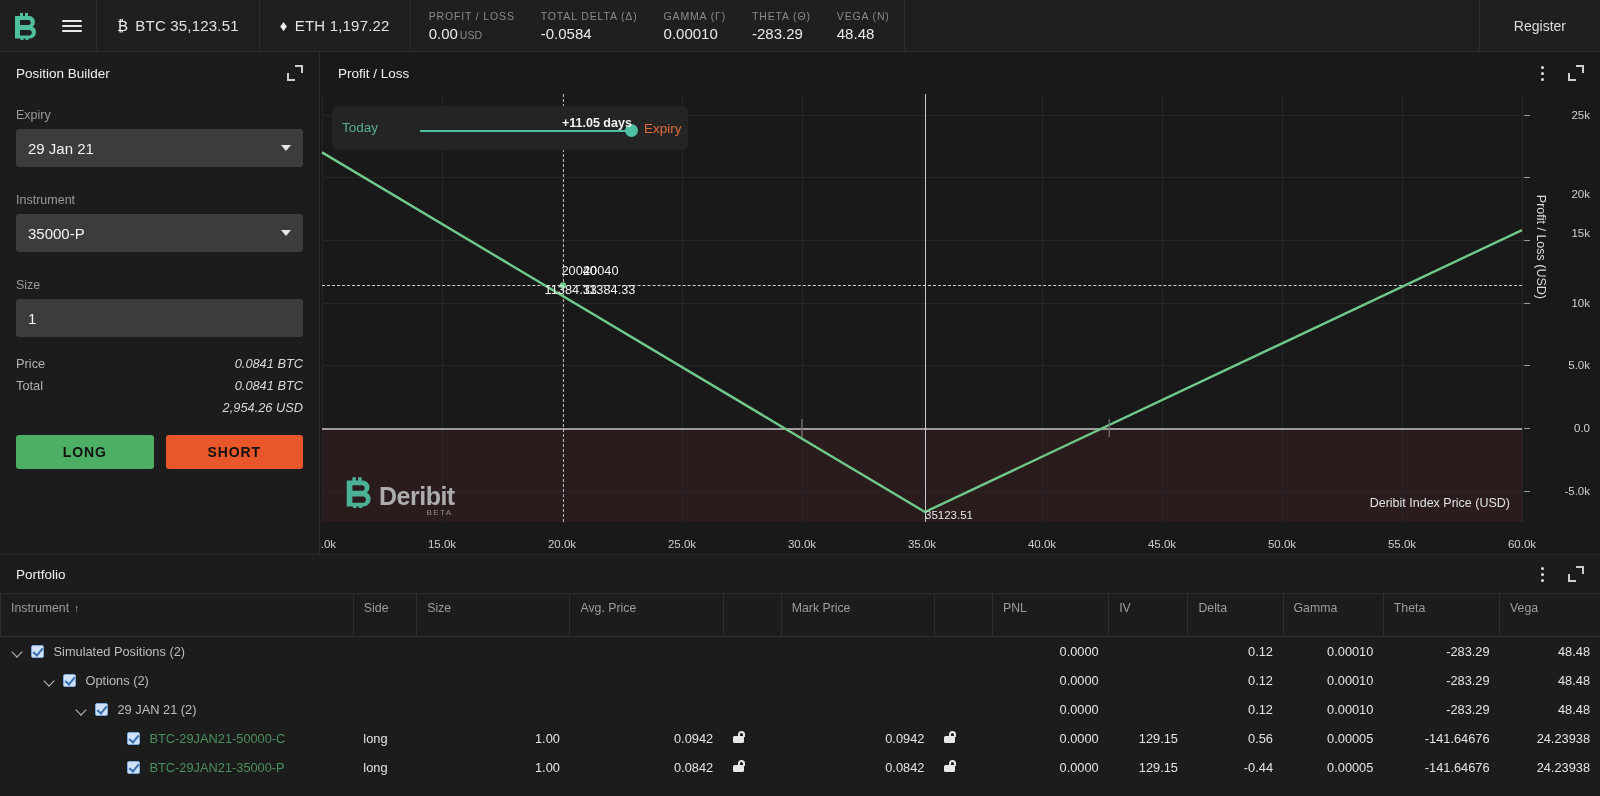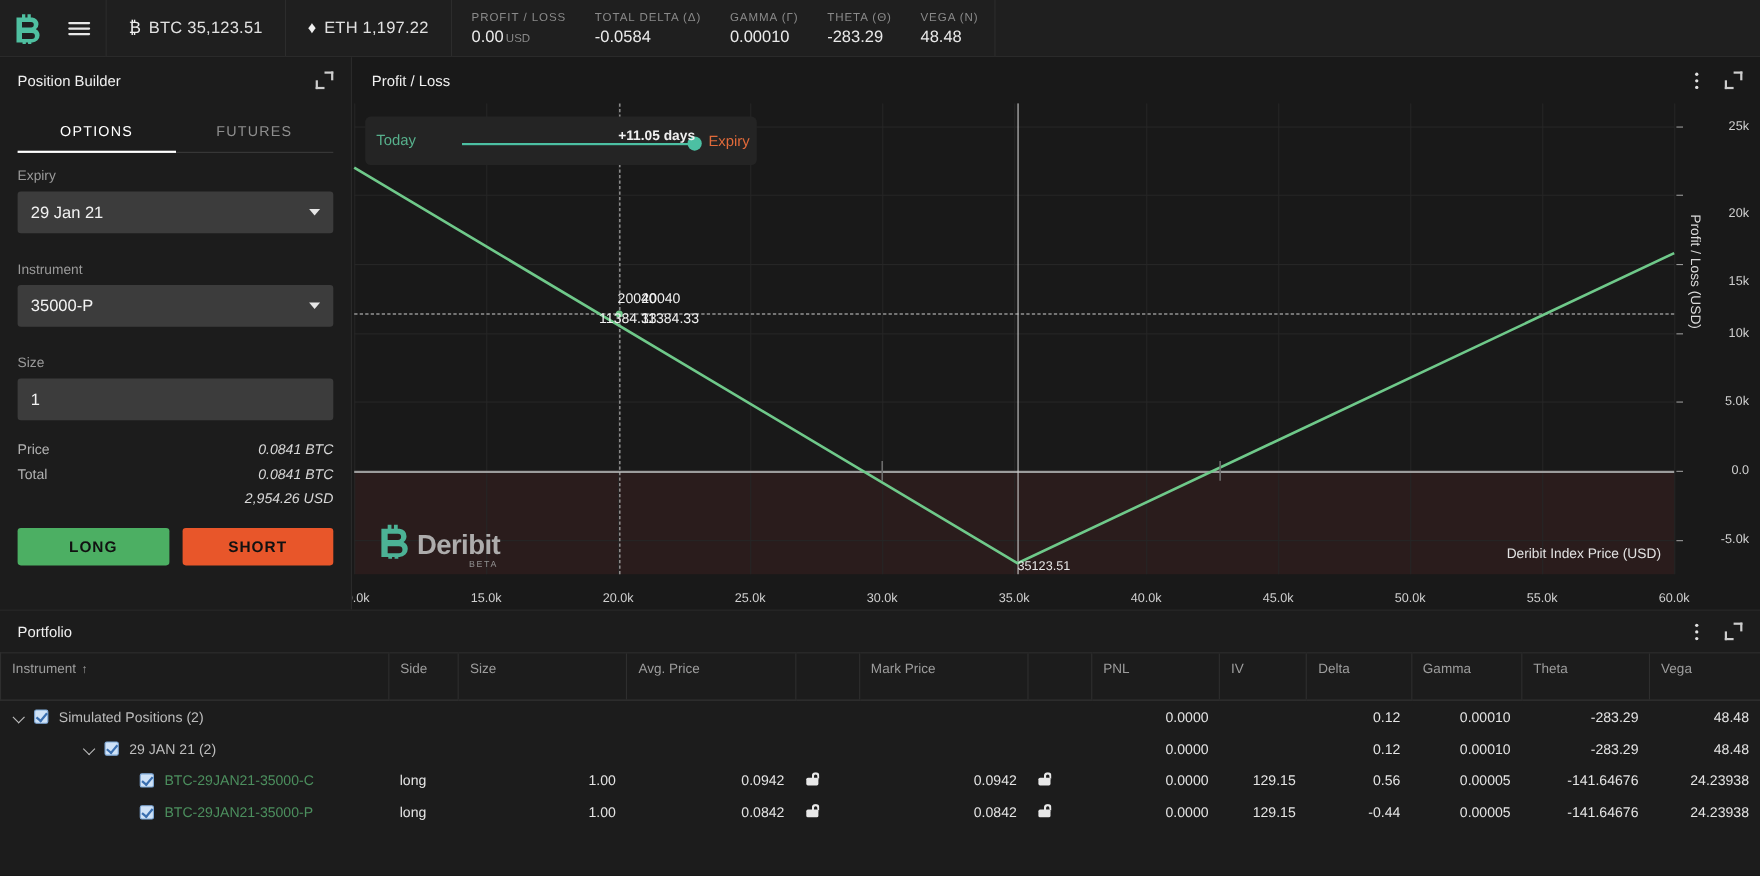--- a/index.html
+++ b/index.html
@@ -219,35 +219,32 @@
       <div class="greek">
         <div class="lbl">THETA (θ)</div>
         <div class="val">-283.29</div>
       </div>
       <div class="greek">
         <div class="lbl">VEGA (N)</div>
         <div class="val">48.48</div>
       </div>
     </div>
     <div class="tb-spacer"></div>
+    <div class="tb-auth">Register</div>
   </div>
 
   <div class="body-row">
 
     <div class="pbuilder">
       <div class="panel-head">
         <div class="ttl">Position Builder</div>
         <div class="ico-expand">
             <i class="a"></i>
             <i class="b"></i>
           </div>
-      </div>
-      <div class="tabs">
-        <div class="tab on">OPTIONS</div>
-        <div class="tab">FUTURES</div>
       </div>
       <div class="fgroup">
         <div class="flabel">Expiry</div>
         <div class="fselect">
           <span class="v">29 Jan 21</span>
           <span class="caret"></span>
         </div>
       </div>
       <div class="fgroup" style="padding-top:26px">
         <div class="flabel">Instrument</div>
@@ -368,21 +365,21 @@
             <div class="xtick" style="left: 842px;">45.0k</div>
             <div class="xtick" style="left: 962px;">50.0k</div>
             <div class="xtick" style="left: 1082px;">55.0k</div>
             <div class="xtick" style="left: 1202px;">60.0k</div>
           </div>
         <div id="yticks">
             <div class="ytick" style="top: 20.7941px;">25k</div>
             <div class="ytick-tickmark" style="top: 20.7941px;"></div>
             <div class="ytick" style="top: 100px;">20k</div>
             <div class="ytick-tickmark" style="top: 83.4412px;"></div>
-            <div class="ytick" style="top: 162px;">15k</div>
+            <div class="ytick" style="top: 139px;">15k</div>
             <div class="ytick-tickmark" style="top: 146.088px;"></div>
             <div class="ytick" style="top: 208.735px;">10k</div>
             <div class="ytick-tickmark" style="top: 208.735px;"></div>
             <div class="ytick" style="top: 271.382px;">5.0k</div>
             <div class="ytick-tickmark" style="top: 271.382px;"></div>
             <div class="ytick" style="top: 334.029px;">0.0</div>
             <div class="ytick-tickmark" style="top: 334.029px;"></div>
             <div class="ytick" style="top: 396.676px;">-5.0k</div>
             <div class="ytick-tickmark" style="top: 396.676px;"></div>
           </div>
@@ -453,20 +450,41 @@
             <td></td>
             <td class="num">0.0000</td>
             <td class="num"></td>
             <td class="num">0.12</td>
             <td class="num">0.00010</td>
             <td class="num">-283.29</td>
             <td class="num">48.48</td>
           </tr>
           <tr>
             <td class="instr">
+              <span class="tree" style="padding-left:32px">
+                <span class="chev"></span>
+                <span class="cbx"></span>
+                <span class="grp-lbl">Options (2)</span>
+              </span>
+            </td>
+            <td></td>
+            <td class="num"></td>
+            <td class="num"></td>
+            <td></td>
+            <td class="num"></td>
+            <td></td>
+            <td class="num">0.0000</td>
+            <td class="num"></td>
+            <td class="num">0.12</td>
+            <td class="num">0.00010</td>
+            <td class="num">-283.29</td>
+            <td class="num">48.48</td>
+          </tr>
+          <tr>
+            <td class="instr">
               <span class="tree" style="padding-left:64px">
                 <span class="chev"></span>
                 <span class="cbx"></span>
                 <span class="grp-lbl">29 JAN 21 (2)</span>
               </span>
             </td>
             <td></td>
             <td class="num"></td>
             <td class="num"></td>
             <td></td>
@@ -477,21 +495,21 @@
             <td class="num">0.12</td>
             <td class="num">0.00010</td>
             <td class="num">-283.29</td>
             <td class="num">48.48</td>
           </tr>
           <tr>
             <td class="instr">
               <span class="tree" style="padding-left:96px">
                 <span class="chev none"></span>
                 <span class="cbx"></span>
-                <span class="inst-lbl">BTC-29JAN21-35000-C</span>
+                <span class="inst-lbl">BTC-29JAN21-50000-C</span>
               </span>
             </td>
             <td class=" side-long">long</td>
             <td class="num">1.00</td>
             <td class="num">0.0942</td>
             <td><span class="lock"><span class="shackle"></span><span class="body"></span></span></td>
             <td class="num">0.0942</td>
             <td><span class="lock"><span class="shackle"></span><span class="body"></span></span></td>
             <td class="num">0.0000</td>
             <td class="num">129.15</td>

